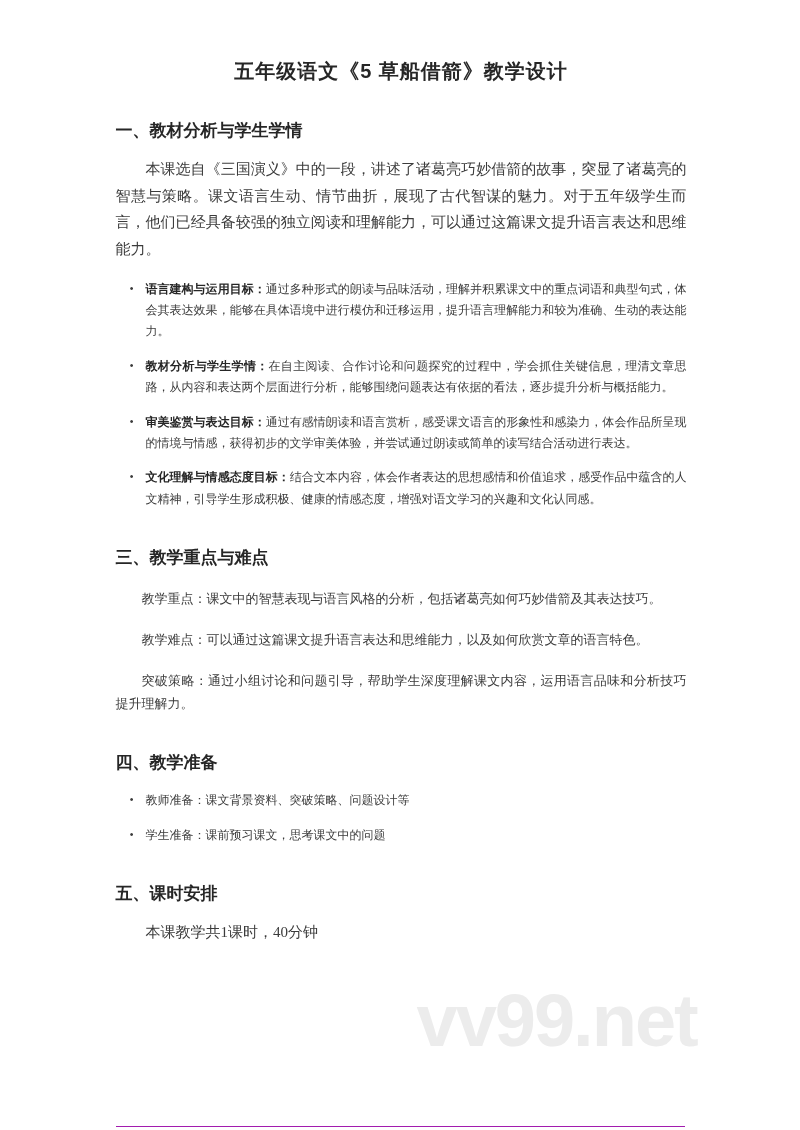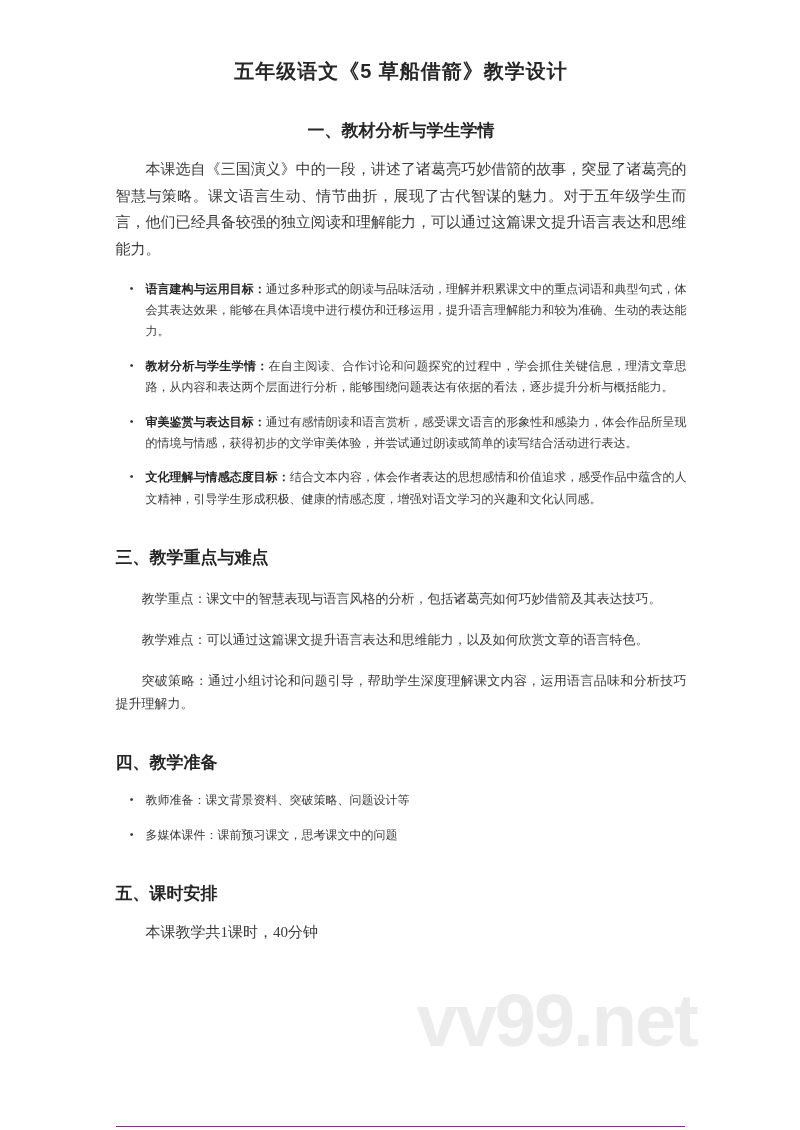--- a/index.html
+++ b/index.html
@@ -28,21 +28,21 @@
     color: #262626;
     letter-spacing: 1px;
   }
   .section-heading {
     margin: 36px 0 14px 0;
     font-family: "Liberation Sans", "DejaVu Sans", sans-serif;
     font-size: 17px;
     font-weight: 700;
     color: #262626;
   }
-  .section-first .section-heading { margin-top: 34px; text-align: center; }
+  .section-first .section-heading { margin-top: 34px; }
   .body-para {
     margin: 12px 0 16px 0;
     font-size: 15px;
     line-height: 1.78;
     text-indent: 2em;
     text-align: justify;
   }
   .kv-para {
     margin: 18px 0;
     font-size: 13px;
@@ -133,21 +133,21 @@
       <h2 class="section-heading">三、教学重点与难点</h2>
       <p class="kv-para">教学重点：课文中的智慧表现与语言风格的分析，包括诸葛亮如何巧妙借箭及其表达技巧。</p>
       <p class="kv-para">教学难点：可以通过这篇课文提升语言表达和思维能力，以及如何欣赏文章的语言特色。</p>
       <p class="kv-para">突破策略：通过小组讨论和问题引导，帮助学生深度理解课文内容，运用语言品味和分析技巧提升理解力。</p>
     </section>
 
     <section>
       <h2 class="section-heading">四、教学准备</h2>
       <ul class="bullet-list">
         <li>教师准备：课文背景资料、突破策略、问题设计等</li>
-        <li>多媒体课件：课前预习课文，思考课文中的问题</li>
+        <li>学生准备：课前预习课文，思考课文中的问题</li>
       </ul>
     </section>
 
     <section>
       <h2 class="section-heading">五、课时安排</h2>
       <p class="body-para">本课教学共1课时，40分钟</p>
     </section>
 
   </div>
 

